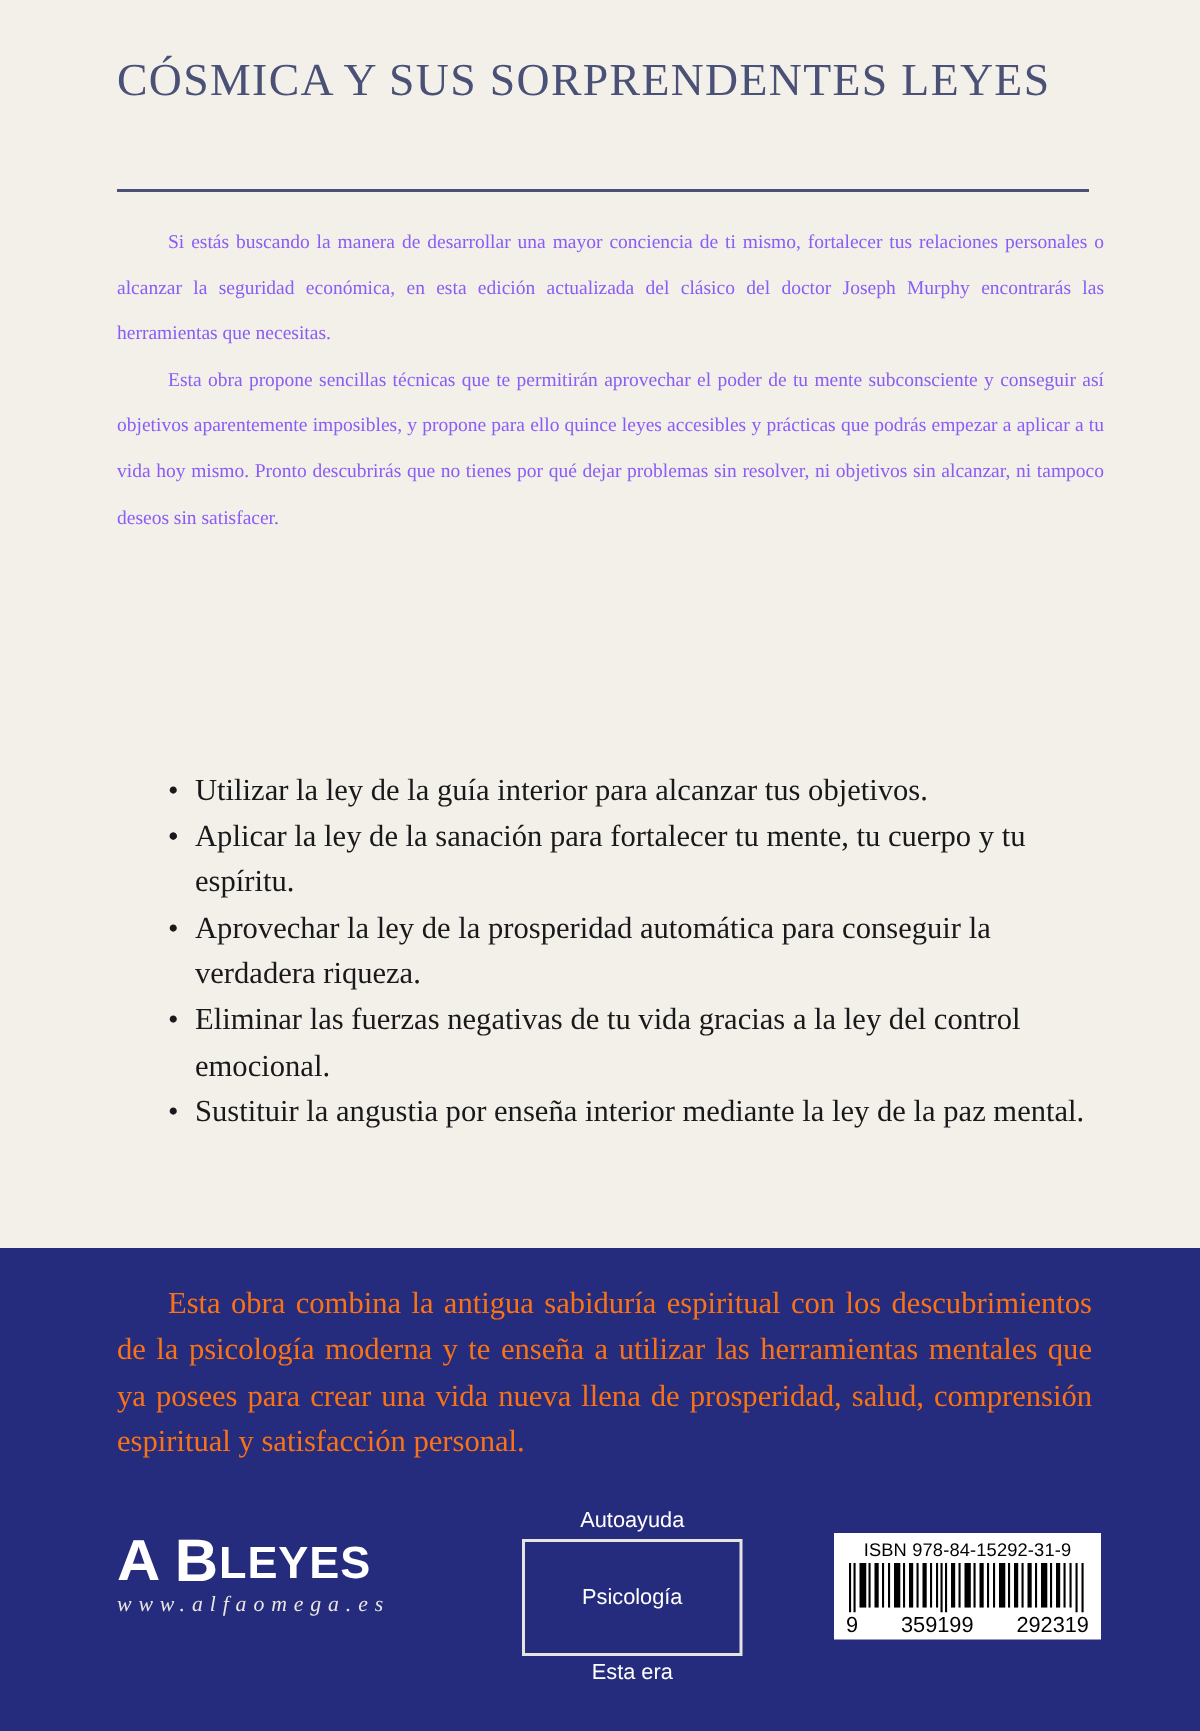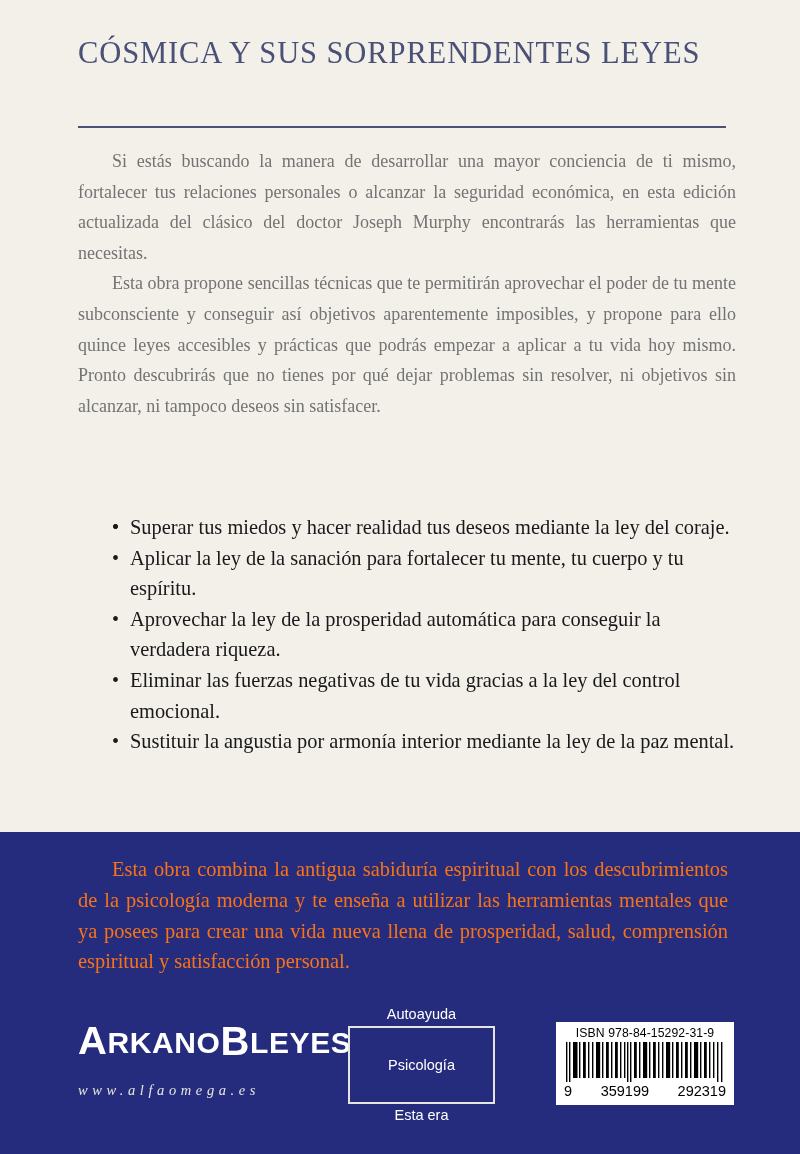--- a/index.html
+++ b/index.html
@@ -39,22 +39,22 @@
     height: 2px;
     background: #4a5076;
   }
 
   
   .body-area {
     position: absolute;
     left: 78px;
     top: 146px;
     width: 658px;
-    color: #737373;
-    font-size: 18px;
+    color: #8b5cf6;
+    font-size: 13px;
     line-height: 30.6px;
     text-align: justify;
     text-justify: inter-word;
   }
   .body-area p {
     margin: 0;
     text-indent: 34px;
     hyphens: manual;
   }
 
@@ -136,21 +136,21 @@
   .logo-name .capA {
     font-size: 40px;
     line-height: 34px;
     position: relative;
     top: 2px;
     display: inline-block;
     transform: scaleY(0.96);
   }
   .logo-name .sp { width: 9px; display: inline-block; }
   .logo-url {
-    margin-top: 22px;
+    margin-top: 2px;
     color: #e9e7e0;
     font-family: "Liberation Serif", "DejaVu Serif", serif;
     font-style: italic;
     font-size: 14.5px;
     letter-spacing: 4.6px;
     white-space: nowrap;
   }
 
   .category-box {
     position: absolute;
@@ -168,21 +168,21 @@
     font-size: 14.5px;
     line-height: 20.5px;
     gap: 30px;
   }
 
   .barcode-box {
     position: absolute;
     left: 556px;
     top: 190px;
     width: 178px;
-    height: 83px;
+    height: 71px;
     background: #ffffff;
     display: flex;
     flex-direction: column;
     align-items: center;
     padding-top: 4px;
     box-sizing: border-box;
   }
   .barcode-isbn {
     color: #000000;
     font-family: "Liberation Sans", "DejaVu Sans", sans-serif;
@@ -218,53 +218,52 @@
   <div class="title-rule"></div>
 
   <div class="body-area">
     <p>Si estás buscando la manera de desarrollar una mayor conciencia de ti mismo, fortalecer tus relaciones personales o alcanzar la seguridad económica, en esta edición actualizada del clásico del doctor Joseph Murphy encontrarás las herramientas que necesitas.</p>
     <p>Esta obra propone sencillas técnicas que te permitirán aprovechar el poder de tu mente subconsciente y conseguir así objetivos aparentemente imposibles, y propone para ello quince leyes accesibles y prácticas que podrás empezar a aplicar a tu vida hoy mismo. Pronto descubrirás que no tienes por qué dejar problemas sin resolver, ni objetivos sin alcanzar, ni tampoco deseos sin satisfacer.</p>
   </div>
 
   <ul class="bullets">
     <li>
       <span class="dot">•</span>
-    </li>
-    <li>
-      <span class="dot">•</span>
-      <span>Superar tus miedos y hacer realidad tus deseos mediante la ley del coraje.</span>
+      <span>Utilizar la ley de la guía interior para alcanzar tus objetivos.</span>
+    </li>
+    <li>
+      <span class="dot">•</span>
     </li>
     <li>
       <span class="dot">•</span>
       <span>Aplicar la ley de la sanación para fortalecer tu mente, tu cuerpo y tu espíritu.</span>
     </li>
     <li>
       <span class="dot">•</span>
       <span>Aprovechar la ley de la prosperidad automática para conseguir la verdadera riqueza.</span>
     </li>
     <li>
       <span class="dot">•</span>
       <span>Eliminar las fuerzas negativas de tu vida gracias a la ley del control emocional.</span>
     </li>
     <li>
       <span class="dot">•</span>
-      <span>Sustituir la angustia por armonía interior mediante la ley de la paz mental.</span>
+      <span>Sustituir la angustia por enseña interior mediante la ley de la paz mental.</span>
     </li>
   </ul>
 
   <div class="blue-band">
 
     <div class="blue-text">
       <p>Esta obra combina la antigua sabiduría espiritual con los descubrimientos de la psicología moderna y te enseña a utilizar las herramientas mentales que ya posees para crear una vida nueva llena de prosperidad, salud, comprensión espiritual y satisfacción personal.</p>
     </div>
 
     <div class="logo-block">
       <div class="logo-name">
         <span class="capA">A</span>
-          <span>RKANO</span>
           <span class="sp"></span>
           <span class="cap">B</span>
           <span>LEYES</span>
       </div>
       <div class="logo-url">www.alfaomega.es</div>
     </div>
 
     <div class="category-box">
       <div>Autoayuda</div>
       <div>Psicología</div>

